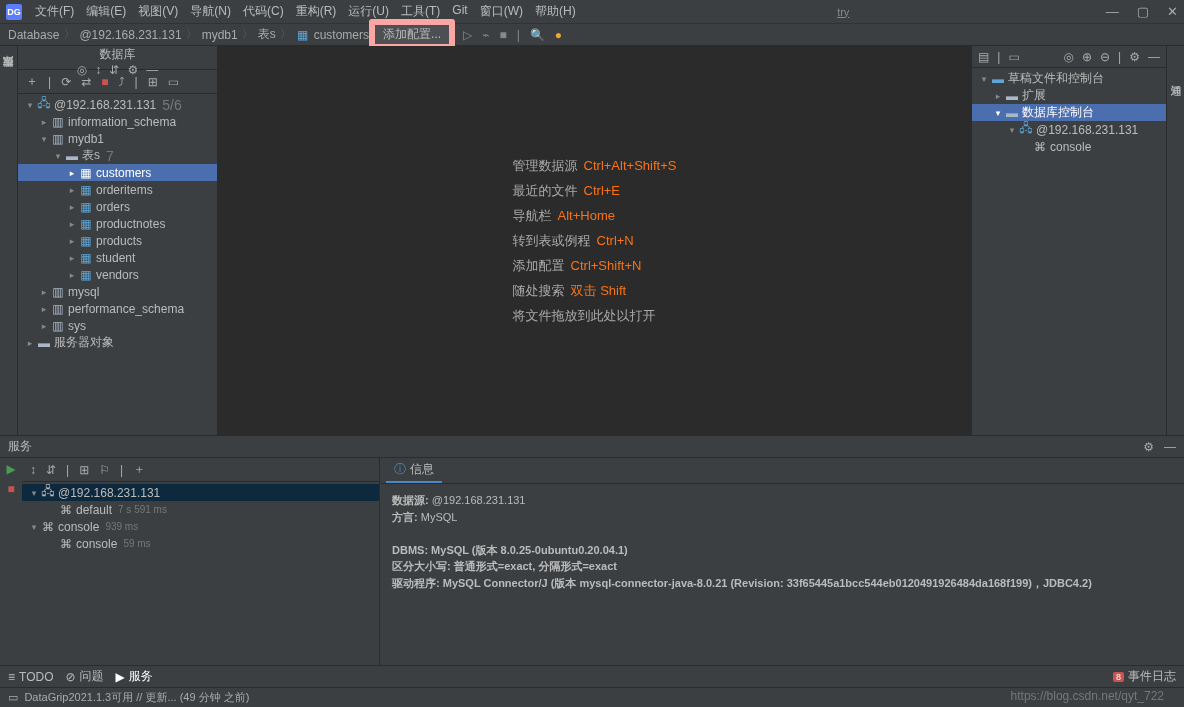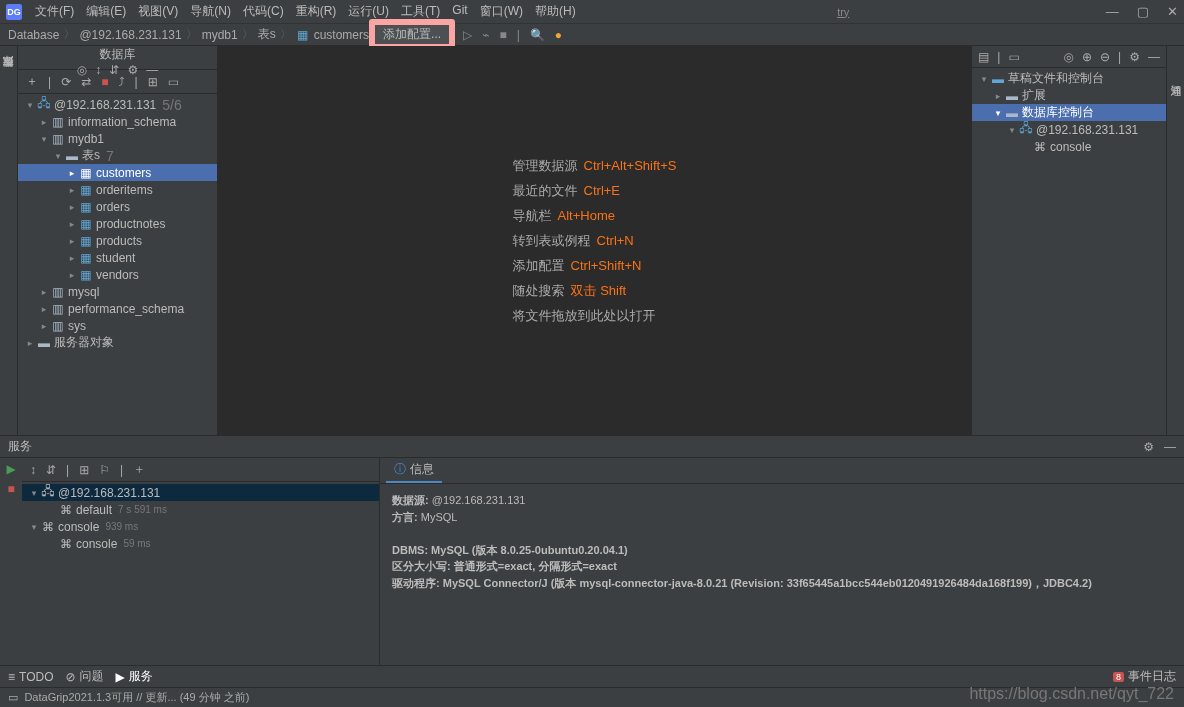--- a/index.html
+++ b/index.html
@@ -68,21 +68,21 @@
 .info-tab .tab .iico { color: #4a88c7; }
 .info-content { flex: 1; padding: 8px 12px; color: #bbb; font-size: 11px; line-height: 1.5; overflow: auto; }
 .info-content .lbl { font-weight: bold; }
 .status-bar { height: 22px; background: #3c3f41; border-top: 1px solid #2b2b2b; display: flex; align-items: center; padding: 0 8px; justify-content: space-between; }
 .status-left { display: flex; align-items: center; gap: 12px; }
 .status-left .tab { display: flex; align-items: center; gap: 4px; color: #bbb; }
 .status-left .tab.sel { color: #fff; }
 .status-right { display: flex; align-items: center; gap: 4px; }
 .status-right .badge { background: #c75450; color: #fff; font-size: 9px; padding: 0 3px; border-radius: 2px; }
 .bottom-status { height: 20px; background: #3c3f41; border-top: 1px solid #2b2b2b; display: flex; align-items: center; padding: 0 8px; color: #aaa; font-size: 11px; justify-content: space-between; }
-.watermark { position: absolute; right: 10px; bottom: 4px; color: #777; font-size: 16px; pointer-events: none; }
+.watermark { position: absolute; right: 20px; bottom: 4px; color: #777; font-size: 12px; pointer-events: none; }
 .ico-db { color: #5fa6d6; }
 .ico-table { color: #5fa6d6; }
 .ico-schema { color: #a9b7c6; }
 .ico-folder { color: #a9b7c6; }
 .ico-folder-blue { color: #5fa6d6; }
 .tree-row.selected .ico-table, .tree-row.selected .ico-db { color: #fff; }
 </style>
 </head>
 <body>
 

